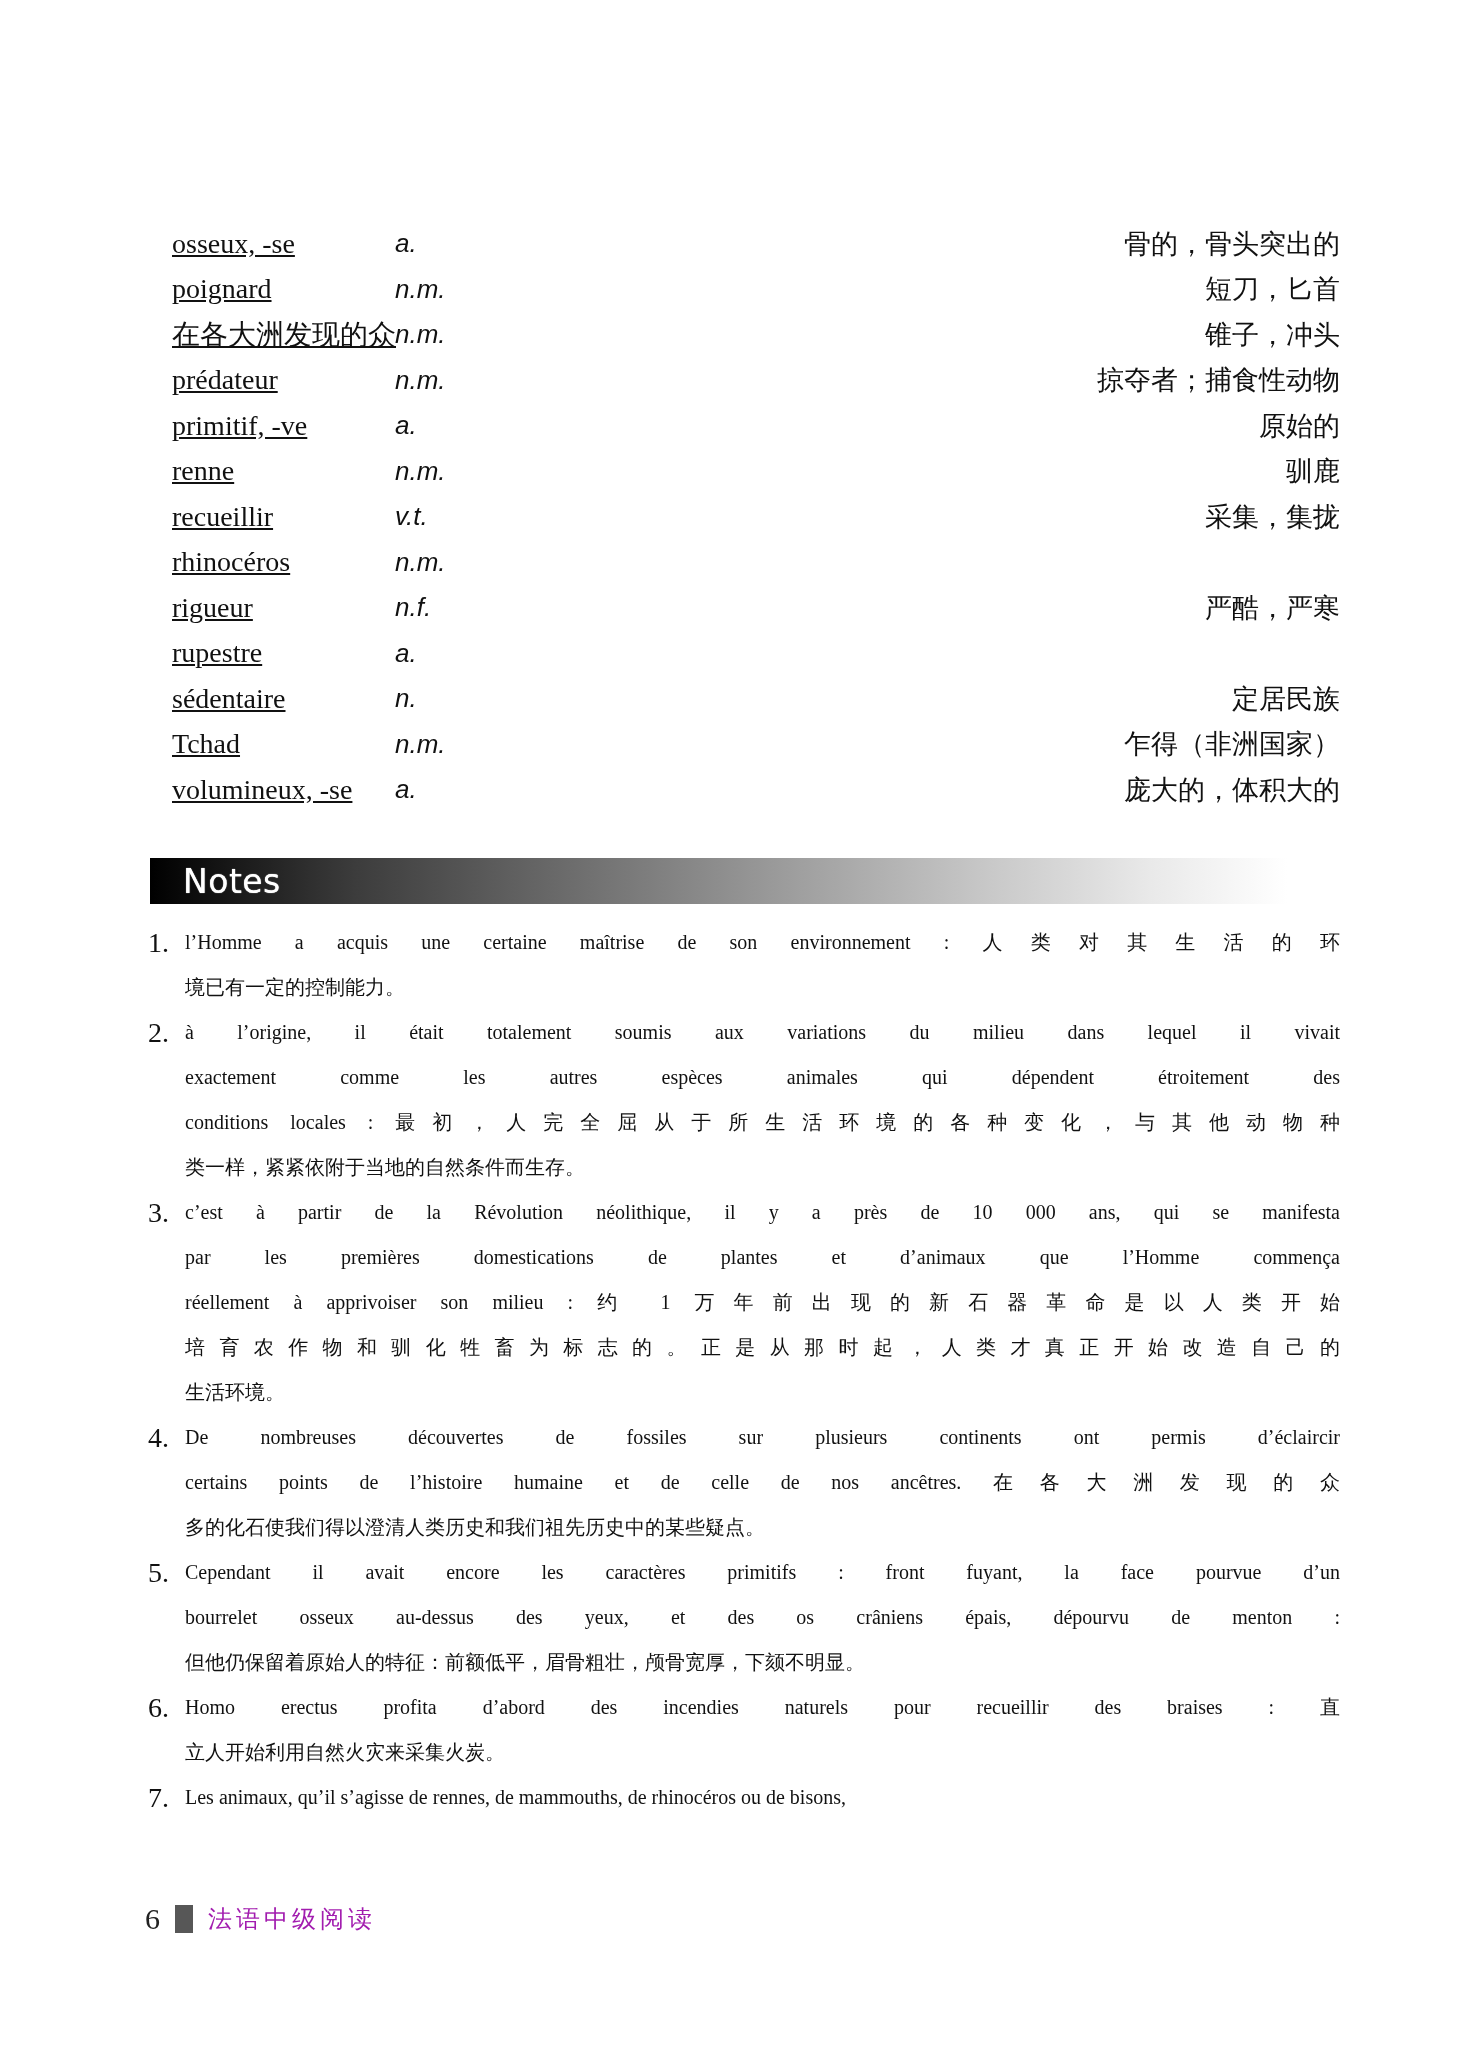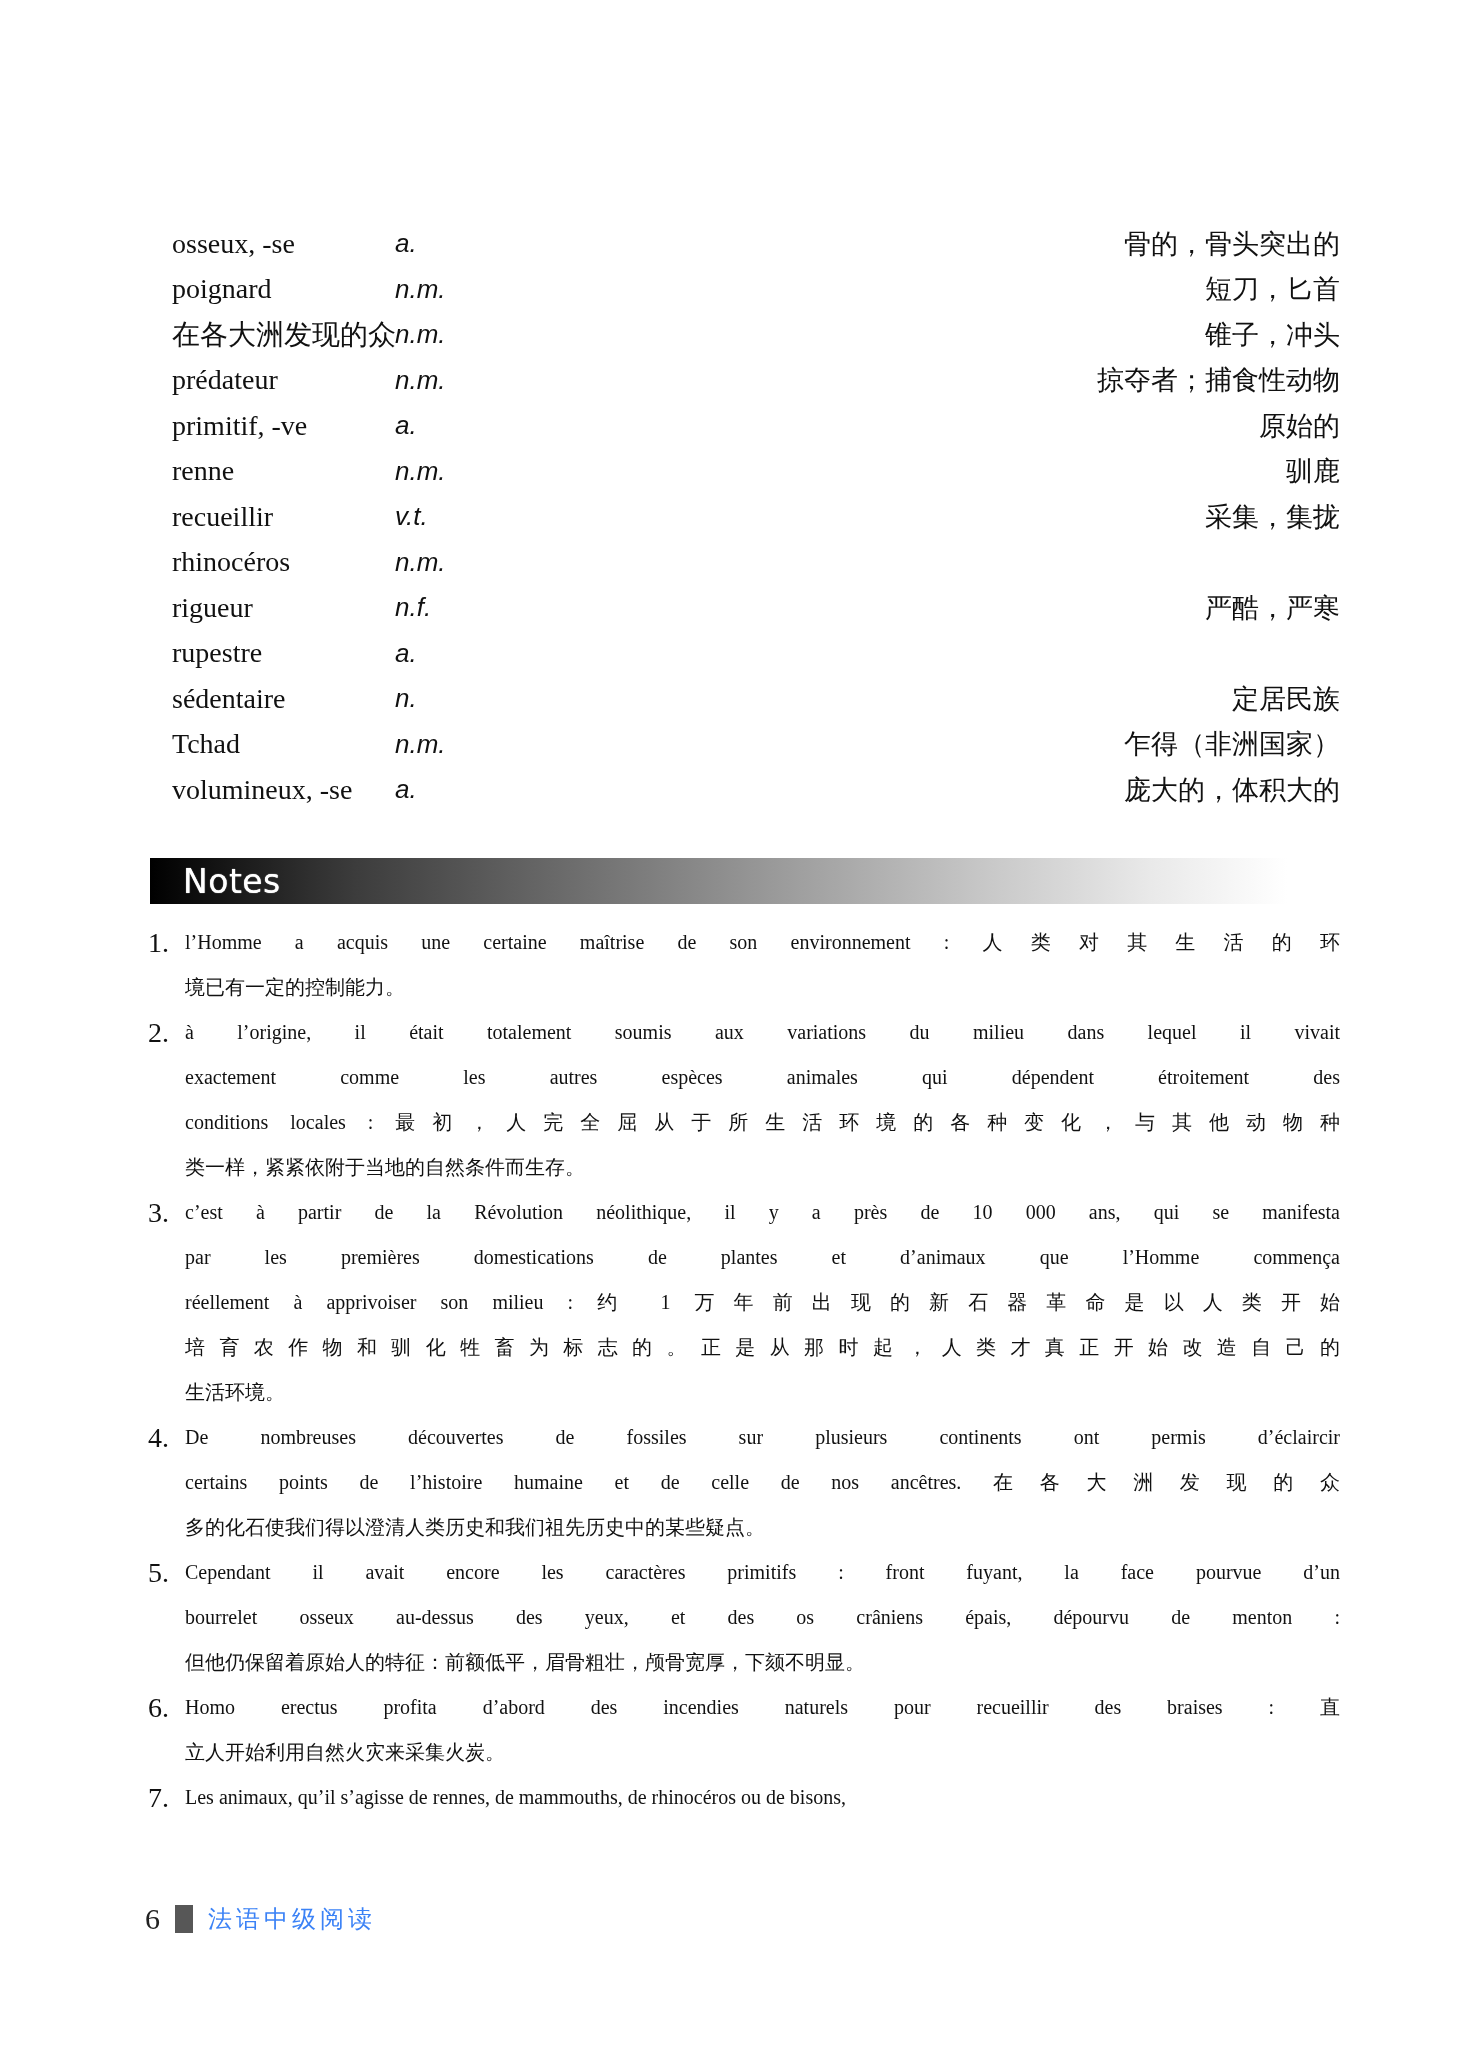--- a/index.html
+++ b/index.html
@@ -26,20 +26,21 @@
   }
   .vocab-row {
     display: grid;
     grid-template-columns: 223px 95px 1fr;
     height: 45.5px;
     align-items: center;
   }
   .vocab-word {
     font-size: 28px;
     white-space: nowrap;
+    text-decoration: underline;
   }
   .vocab-pos {
     font-family: "Liberation Sans", "DejaVu Sans", sans-serif;
     font-style: italic;
     font-size: 26px;
     white-space: nowrap;
   }
   .vocab-meaning {
     font-size: 27px;
     white-space: nowrap;
@@ -111,21 +112,21 @@
     font-size: 30px;
     color: #222222;
   }
   .footer-marker {
     width: 18px;
     height: 28px;
     background: #575757;
   }
   .footer-title {
     font-size: 24px;
-    color: #3b82f6;
+    color: #a21caf;
     font-family: "DejaVu Sans", sans-serif;
     letter-spacing: 4px;
   }
 </style>
 </head>
 <body>
 
 <div class="page">
 
   <div class="vocab" id="vocab-list">

